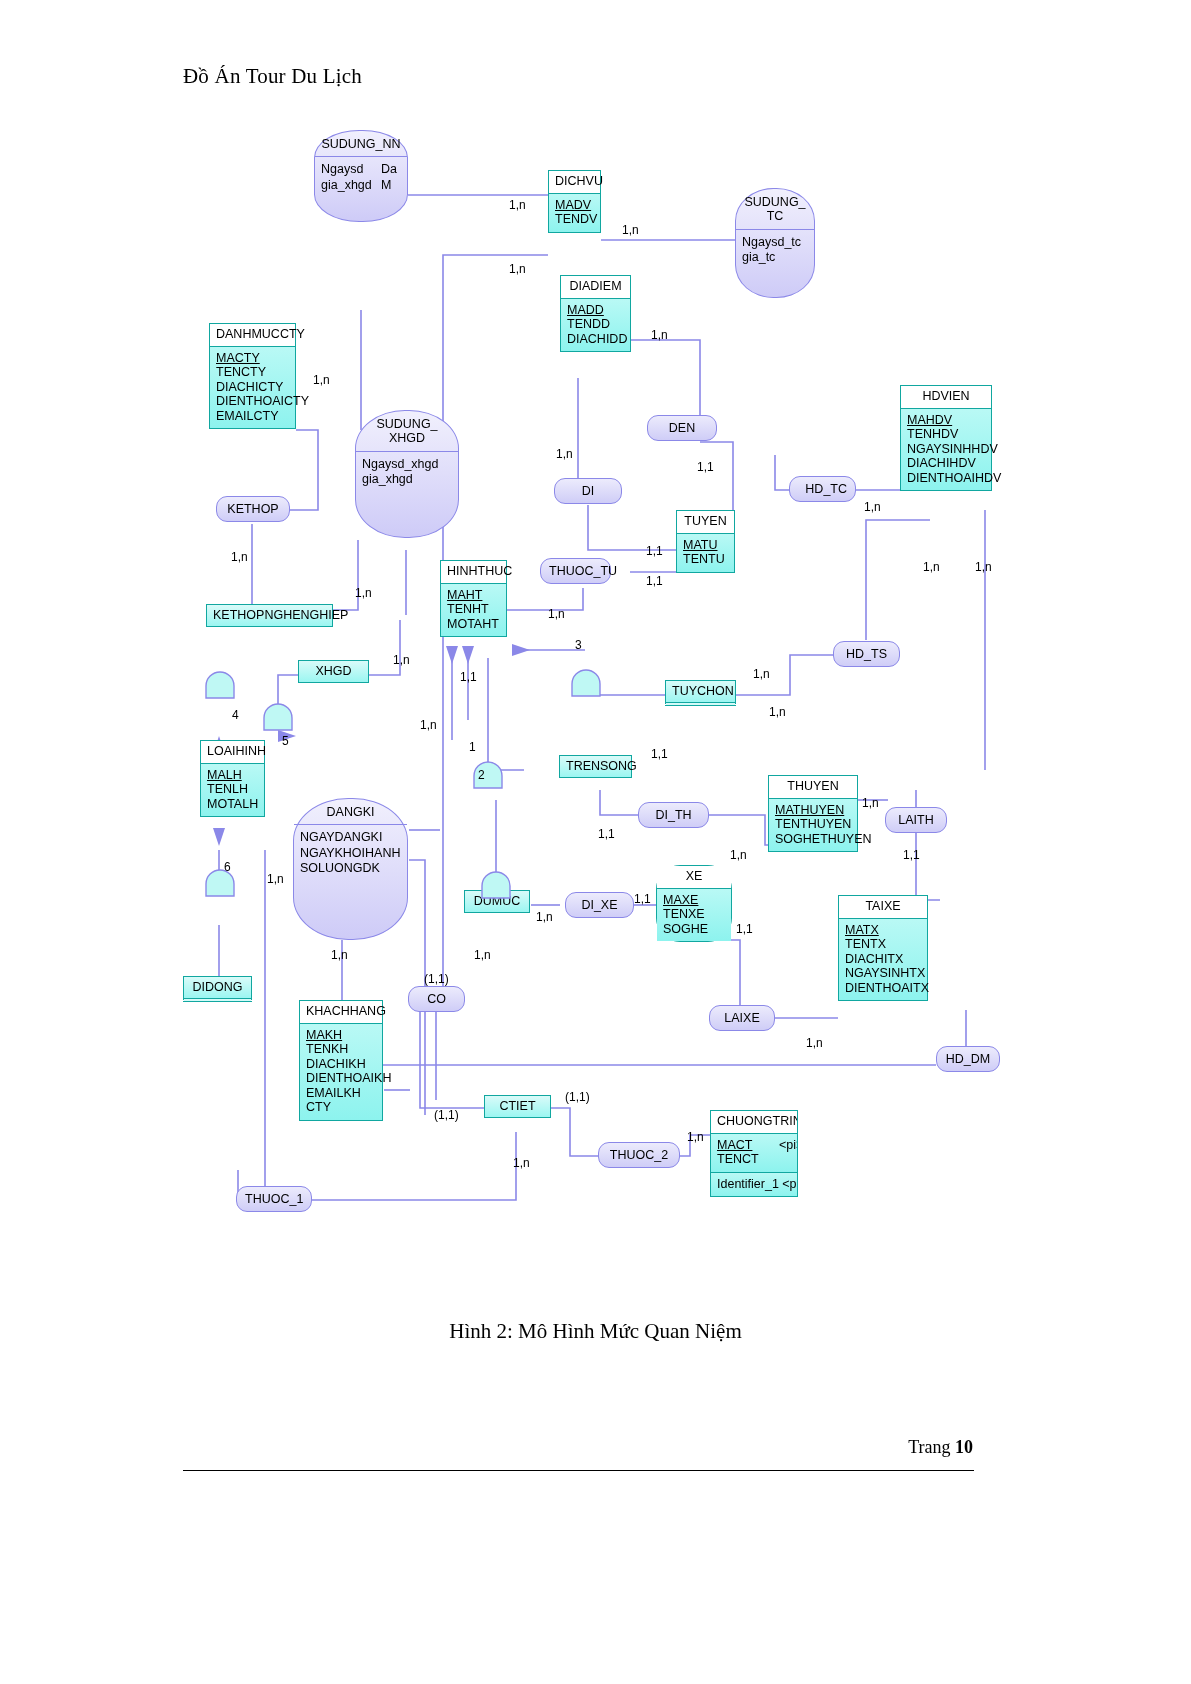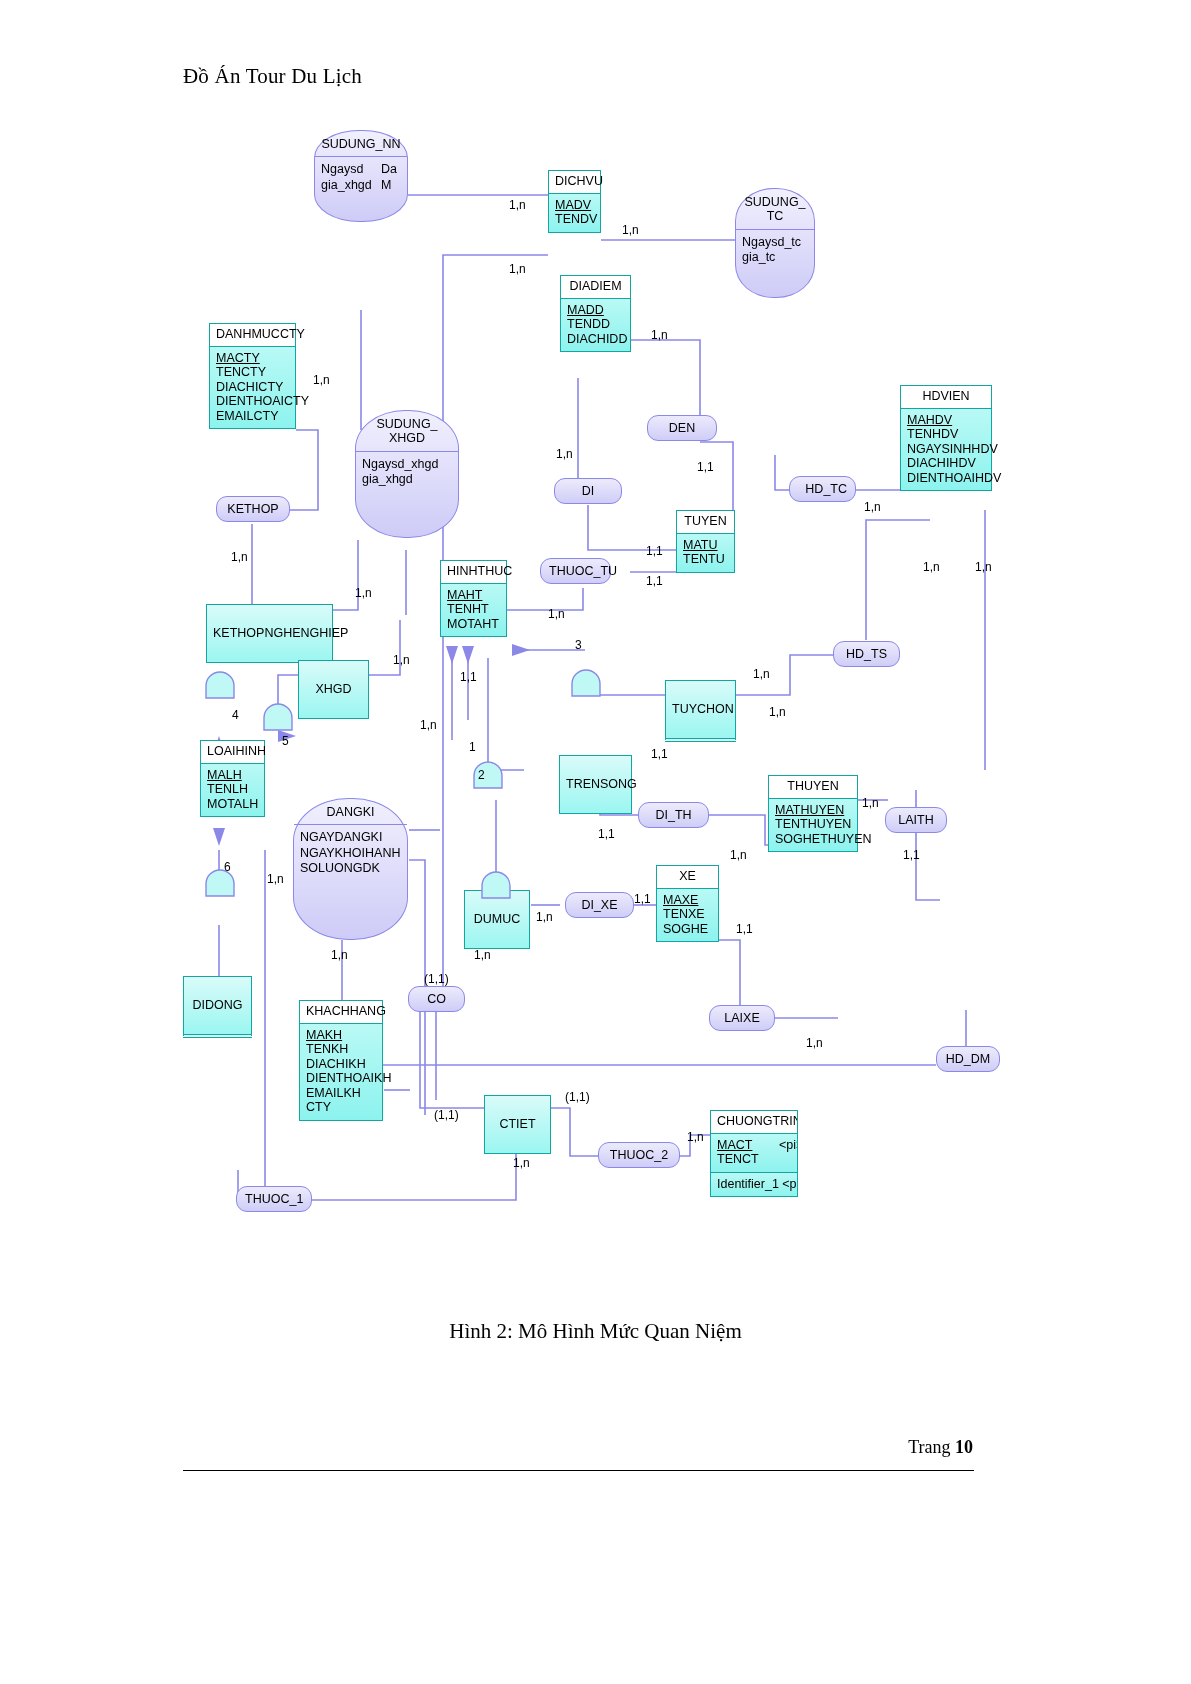--- a/index.html
+++ b/index.html
@@ -43,21 +43,21 @@
     border-bottom:1.6px solid #11a7a0;
   }
   .ent .ebody{
     padding:4px 6px 5px 6px; background:#9ff7f2;
     background:linear-gradient(180deg,#b9f9f5 0%,#8df3ee 100%);
   }
   .ent .attr{white-space:nowrap; padding:1px 0; position:relative;}
   .ent .attr.pk{text-decoration:underline;}
   .ent .attr .pi{position:absolute; left:62px; top:1px;}
   .ent.bare{ 
-    padding:22px 6px; text-align:center; white-space:nowrap;
+    padding:4px 6px; text-align:center; white-space:nowrap;
     background:linear-gradient(180deg,#d9fbf9 0%,#9bf6f1 100%);
   }
 
   
   .rel{
     position:absolute; box-sizing:border-box;
     border:1.4px solid #8b88e8; border-radius:11px;
     background:linear-gradient(180deg,#ecebfc 0%,#cfcdf7 100%);
     font-size:12.5px; color:#000; text-align:center; white-space:nowrap;
     padding:5px 8px; z-index:5;
@@ -343,29 +343,39 @@
 
   <div class="ent" style="left:768px;top:665px;width:90px;">
     <div class="ehead">THUYEN</div>
     <div class="ebody">
       <div class="attr pk">MATHUYEN</div>
       <div class="attr">TENTHUYEN</div>
       <div class="attr">SOGHETHUYEN</div>
     </div>
   </div>
 
-  <div class="ent" style="left:656px;top:755px;width:63px;">
+  <div class="ent" style="left:656px;top:755px;width:76px;border-radius:24px;">
     <div class="ehead">XE</div>
     <div class="ebody">
       <div class="attr pk"><span>MAXE</span></div>
       <div class="attr">TENXE</div>
       <div class="attr">SOGHE</div>
     </div>
   </div>
 
+  <div class="ent" style="left:838px;top:785px;width:90px;">
+    <div class="ehead">TAIXE</div>
+    <div class="ebody">
+      <div class="attr pk">MATX</div>
+      <div class="attr">TENTX</div>
+      <div class="attr">DIACHITX</div>
+      <div class="attr">NGAYSINHTX</div>
+      <div class="attr">DIENTHOAITX</div>
+    </div>
+  </div>
 
   <div class="ent" style="left:710px;top:1000px;width:88px;overflow:hidden;">
     <div class="ehead">CHUONGTRINH</div>
     <div class="ebody">
       <div class="attr pk"><span>MACT</span><span class="pi">&lt;pi&gt;</span></div>
       <div class="attr"><span>TENCT</span></div>
     </div>
     <div class="ebody" style="border-top:1.6px solid #11a7a0;">
       <div class="attr">Identifier_1   &lt;pi</div>
     </div>

